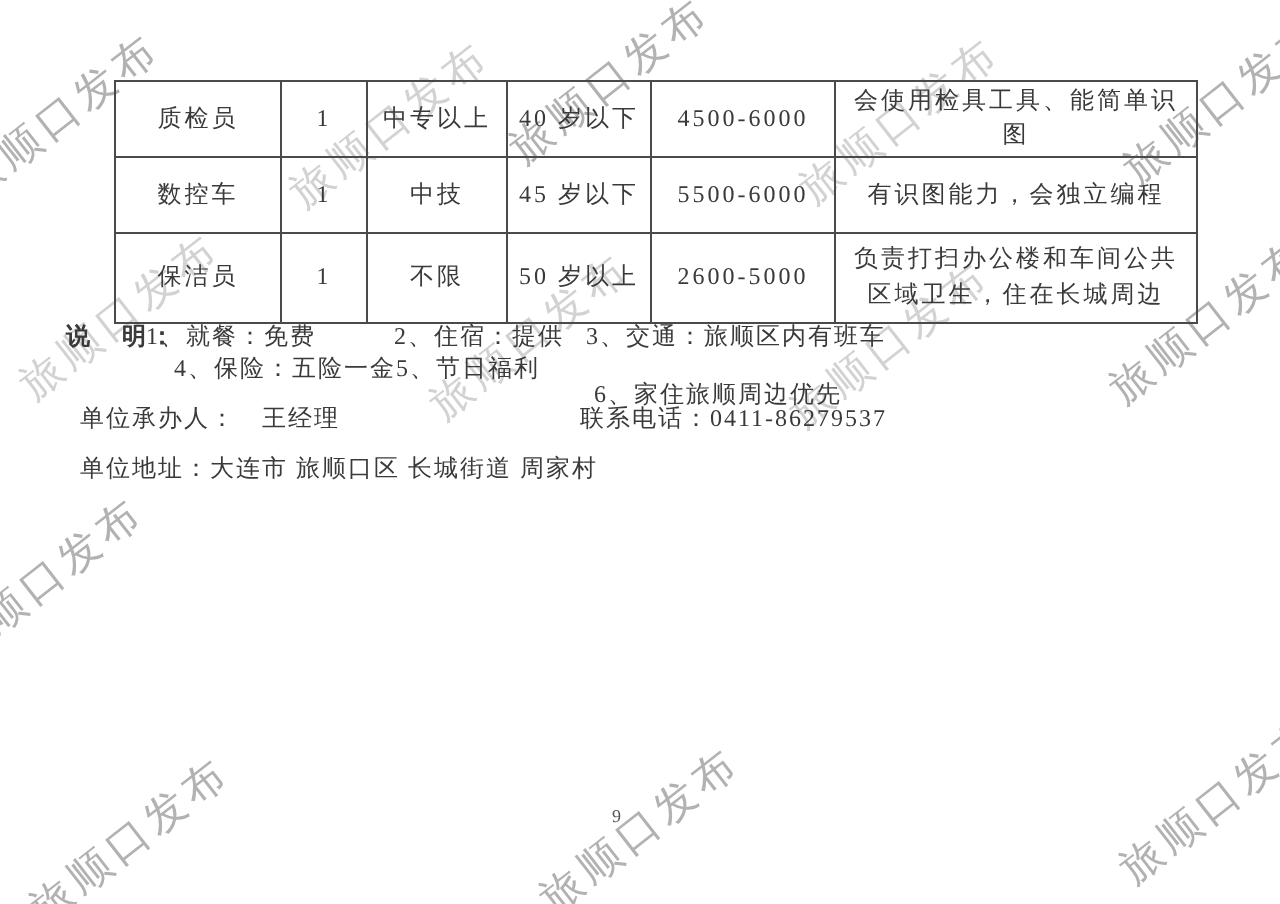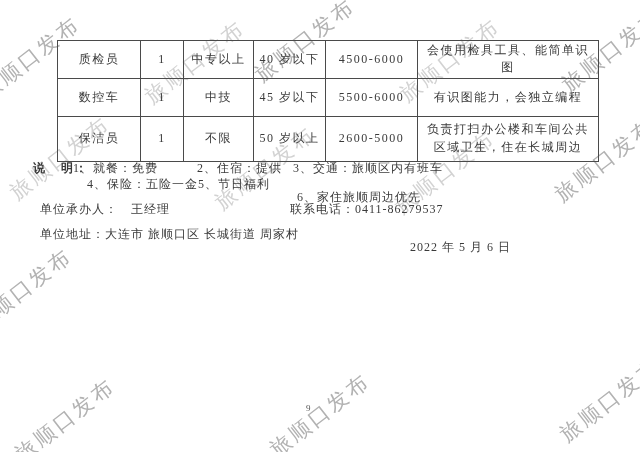--- a/index.html
+++ b/index.html
@@ -118,17 +118,16 @@
   <span class="txt" style="left:73px;top:160px;font-family:Liberation Serif, serif;">1、就餐：免费</span>
   <span class="txt" style="left:197px;top:160px;">2、住宿：提供</span>
   <span class="txt" style="left:293px;top:160px;">3、交通：旅顺区内有班车</span>
   <span class="txt" style="left:87px;top:176px;">4、保险：五险一金</span>
   <span class="txt" style="left:198px;top:176px;font-family:Liberation Serif, serif;">5、节日福利</span>
   <span class="txt" style="left:297px;top:189px;">6、家住旅顺周边优先</span>
 
   <span class="txt" style="left:40px;top:201px;">单位承办人：　王经理</span>
   <span class="txt" style="left:290px;top:201px;">联系电话：0411-86279537</span>
   <span class="txt" style="left:40px;top:226px;">单位地址：大连市 旅顺口区 长城街道 周家村</span>
-  <span class="txt" style="left:410px;top:239px;">2022 年 5 月 6 日</span>
 
   <span class="pagenum" style="left:306px;top:403px;">9</span>
 
 </div>
 
 </body></html>

